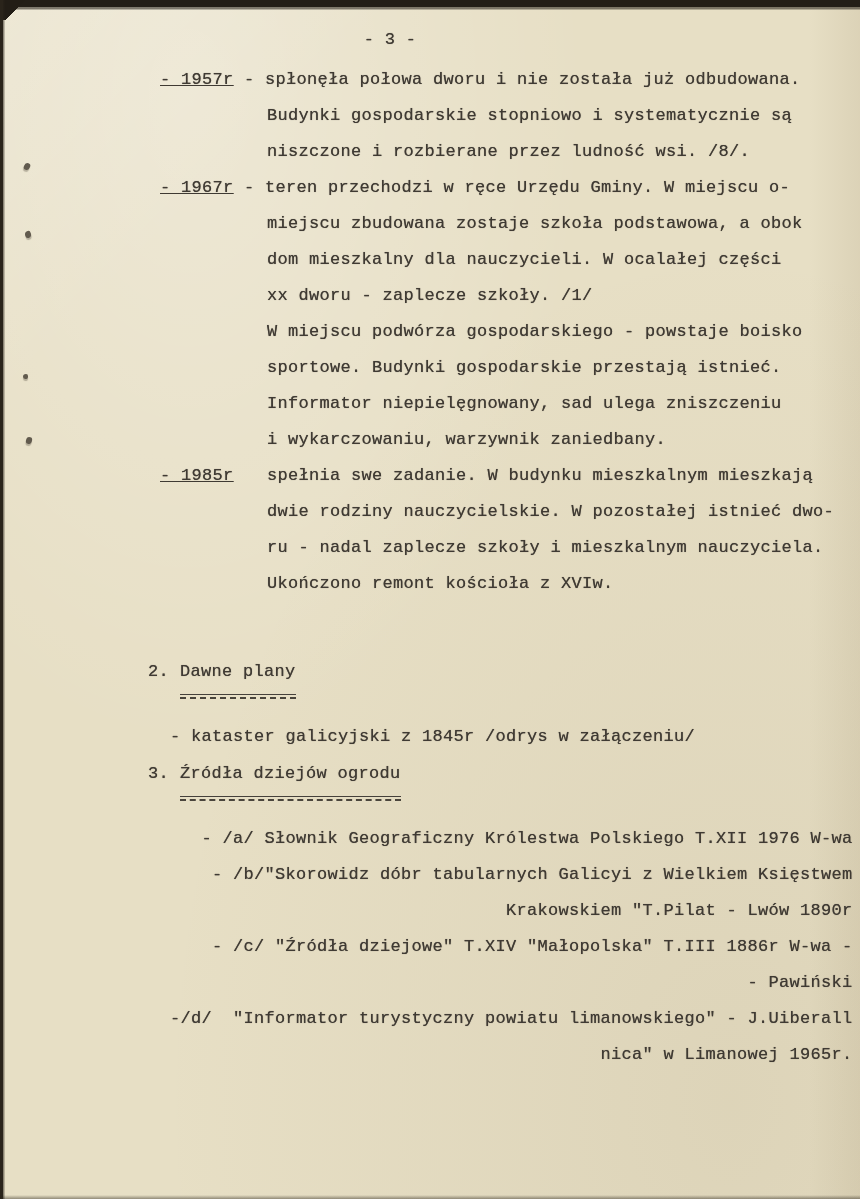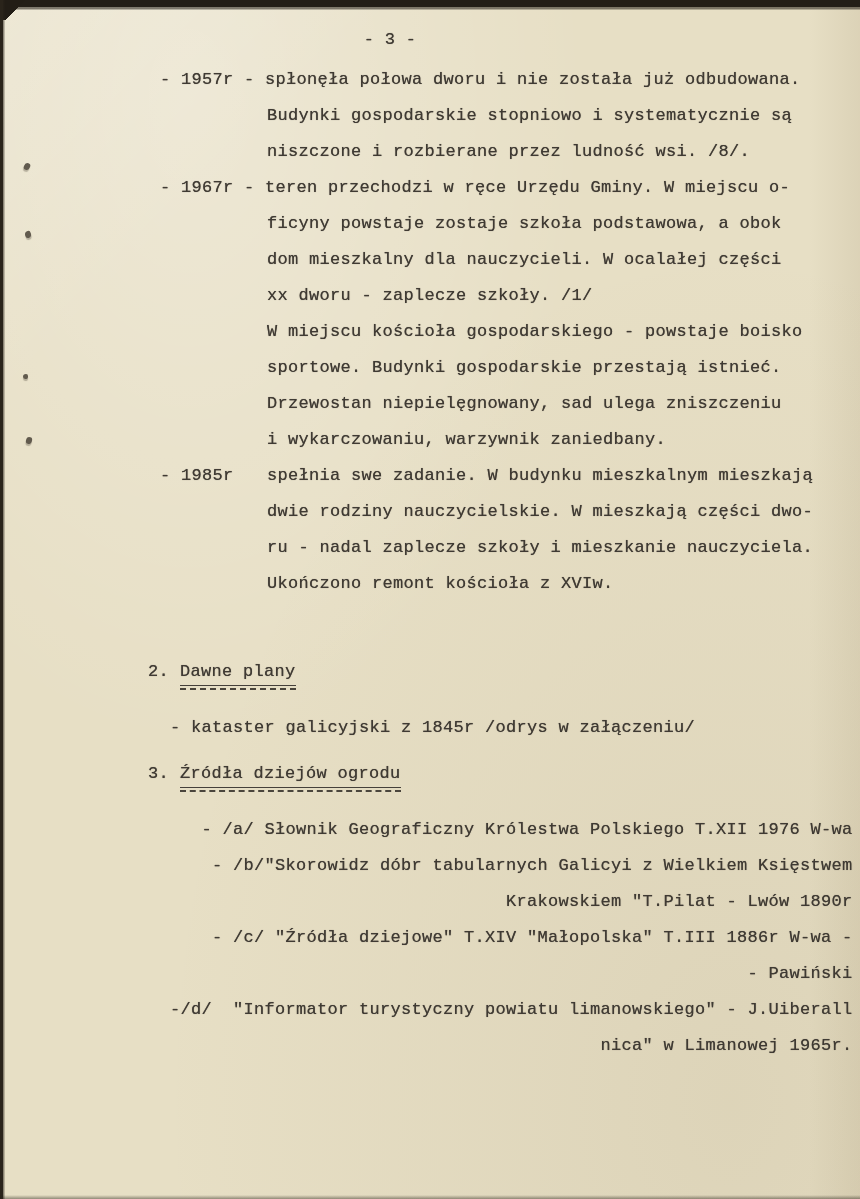--- a/index.html
+++ b/index.html
@@ -48,33 +48,33 @@
   .speck.s4 { left: 26px; top: 437px; transform: rotate(10deg); }
 
   .page-number {
     position: absolute; top: 30px; left: 0; width: 100%;
     text-align: center; transform: translateX(-40px);
     white-space: pre;
   }
 
   .timeline { position: absolute; top: 62px; left: 160px; }
   .entry { position: relative; }
-  .entry .year { position: absolute; left: 0; top: 0; white-space: pre; line-height: 36px; }
+  .entry .year { position: absolute; left: 0; top: 0; white-space: pre; line-height: 36px; text-decoration: underline; }
   .entry .body { margin-left: 84px; }
   .line { white-space: pre; line-height: 36px; height: 36px; }
   .entry .body .line { padding-left: 23px; }
   .entry .body .line.first { padding-left: 0; }
 
   .section { position: absolute; left: 148px; }
   .section.s-2 { top: 660px; }
   .section.s-3 { top: 762px; }
   .section-heading { white-space: pre; line-height: 24px; }
   .section-heading .title {
     display: inline-block; margin-left: 11px;
-    border-bottom: 1px solid #45403a; padding-bottom: 1px;
+    border-bottom: 1px solid #45403a; padding-bottom: 10px;
     position: relative;
   }
   .section-heading .title::after {
     content: ""; position: absolute; left: 0; right: 0; bottom: -5px;
     border-bottom: 2px dashed #4a453c;
   }
   .section .items { margin-top: 24px; margin-left: 22px; }
   .src-item .line { line-height: 36px; text-align: right; }
   .src-item .line.cont { padding-left: 72px; }
 </style>
@@ -103,36 +103,36 @@
         <div class="line first">- spłonęła połowa dworu i nie została już odbudowana.</div>
         <div class="line">Budynki gospodarskie stopniowo i systematycznie są</div>
         <div class="line">niszczone i rozbierane przez ludność wsi. /8/.</div>
       </div>
     </div>
 
     <div class="entry">
       <div class="year">- 1967r</div>
       <div class="body">
         <div class="line first">- teren przechodzi w ręce Urzędu Gminy. W miejscu o-</div>
-        <div class="line">ficyny powstaje zostaje szkoła podstawowa, a obok</div>
+        <div class="line">miejscu zbudowana zostaje szkoła podstawowa, a obok</div>
         <div class="line">dom mieszkalny dla nauczycieli. W ocalałej części</div>
         <div class="line">xx dworu - zaplecze szkoły. /1/</div>
-        <div class="line">W miejscu kościoła gospodarskiego - powstaje boisko</div>
+        <div class="line">W miejscu podwórza gospodarskiego - powstaje boisko</div>
         <div class="line">sportowe. Budynki gospodarskie przestają istnieć.</div>
-        <div class="line">Drzewostan niepielęgnowany, sad ulega zniszczeniu</div>
+        <div class="line">Informator niepielęgnowany, sad ulega zniszczeniu</div>
         <div class="line">i wykarczowaniu, warzywnik zaniedbany.</div>
       </div>
     </div>
 
     <div class="entry">
       <div class="year">- 1985r</div>
       <div class="body">
         <div class="line">spełnia swe zadanie. W budynku mieszkalnym mieszkają</div>
-        <div class="line">dwie rodziny nauczycielskie. W mieszkają części dwo-</div>
-        <div class="line">ru - nadal zaplecze szkoły i mieszkanie nauczyciela.</div>
+        <div class="line">dwie rodziny nauczycielskie. W pozostałej istnieć dwo-</div>
+        <div class="line">ru - nadal zaplecze szkoły i mieszkalnym nauczyciela.</div>
         <div class="line">Ukończono remont kościoła z XVIw.</div>
       </div>
     </div>
 
   </div>
 
   <div class="section s-2">
     <div class="section-heading"><span class="num">2.</span><span class="title">Dawne plany</span></div>
     <div class="items">
       <div class="src-item">

